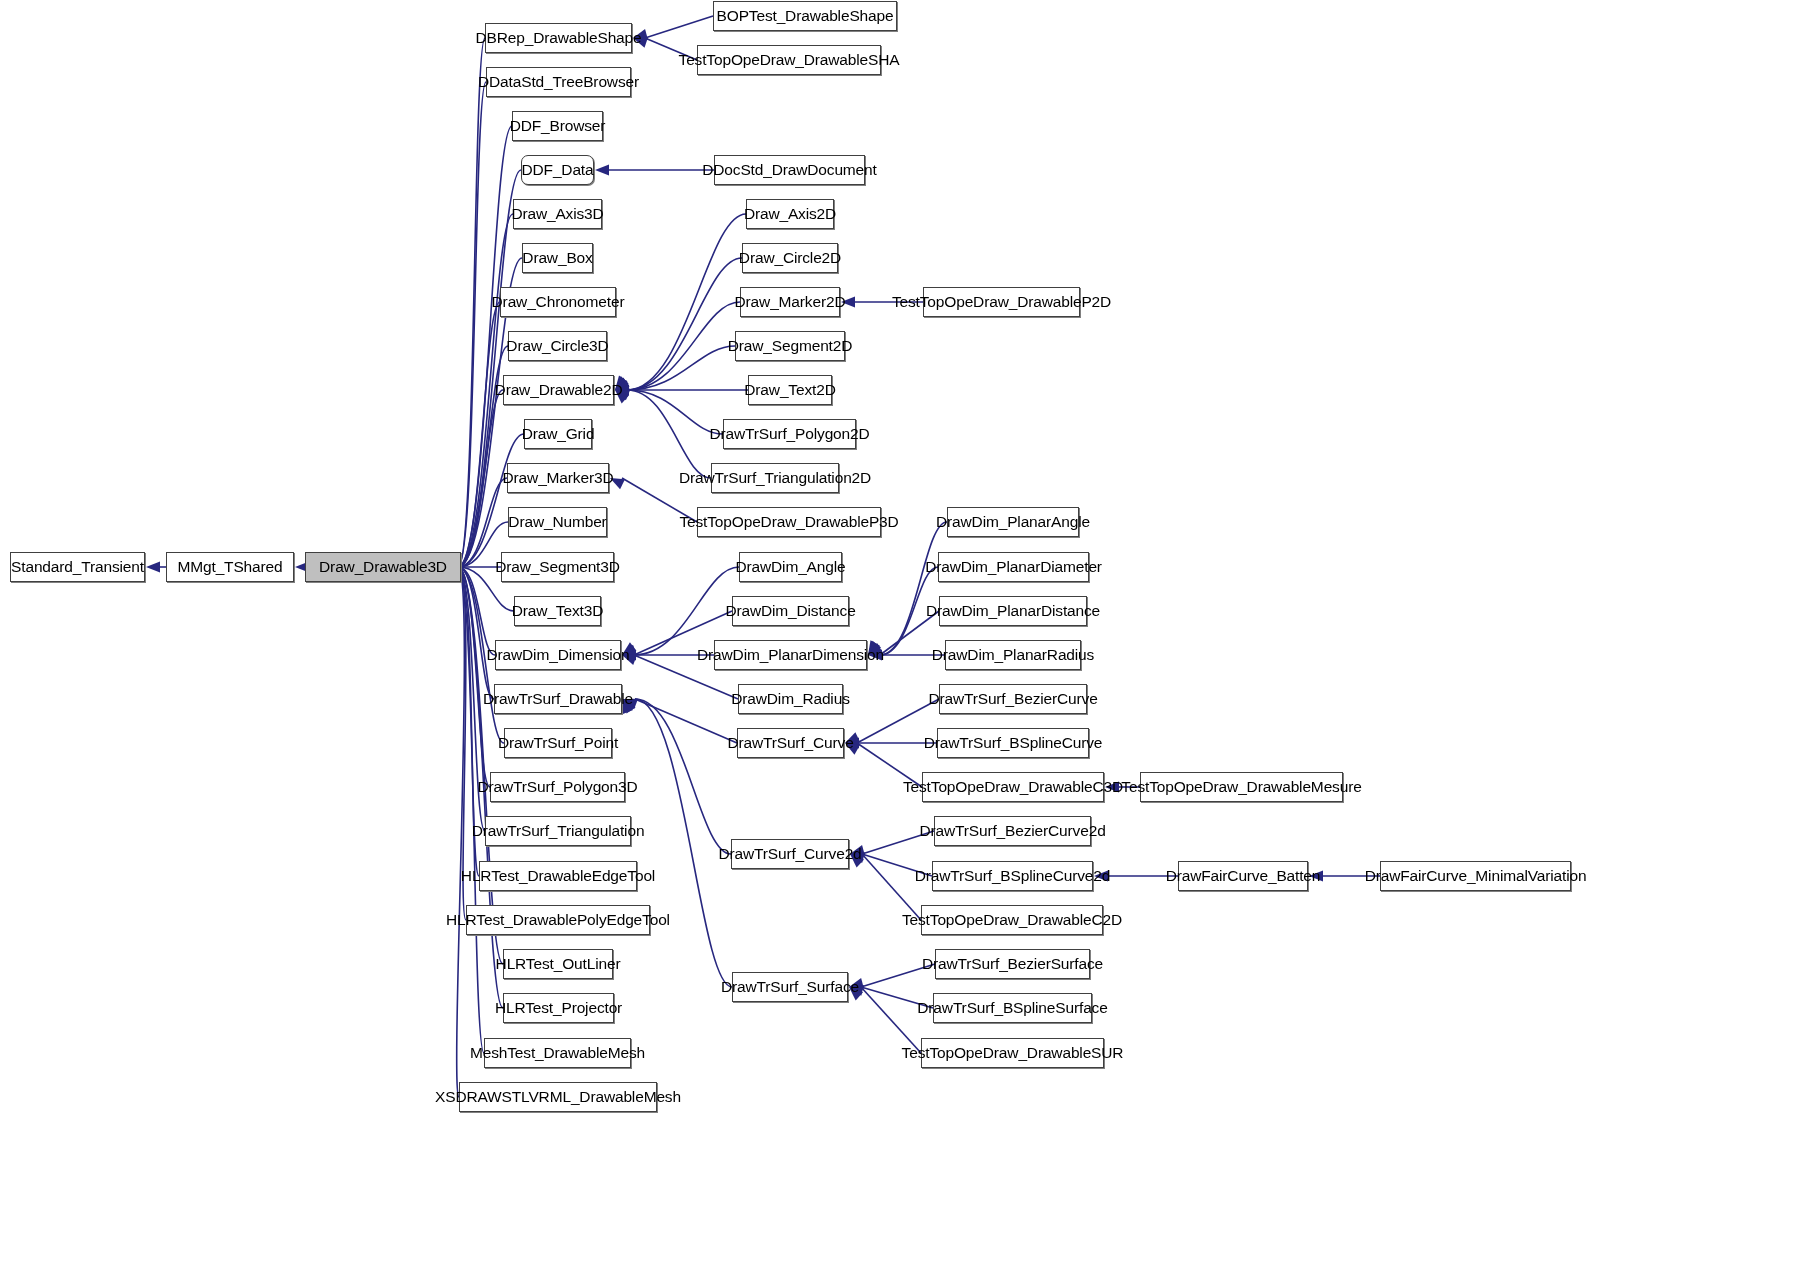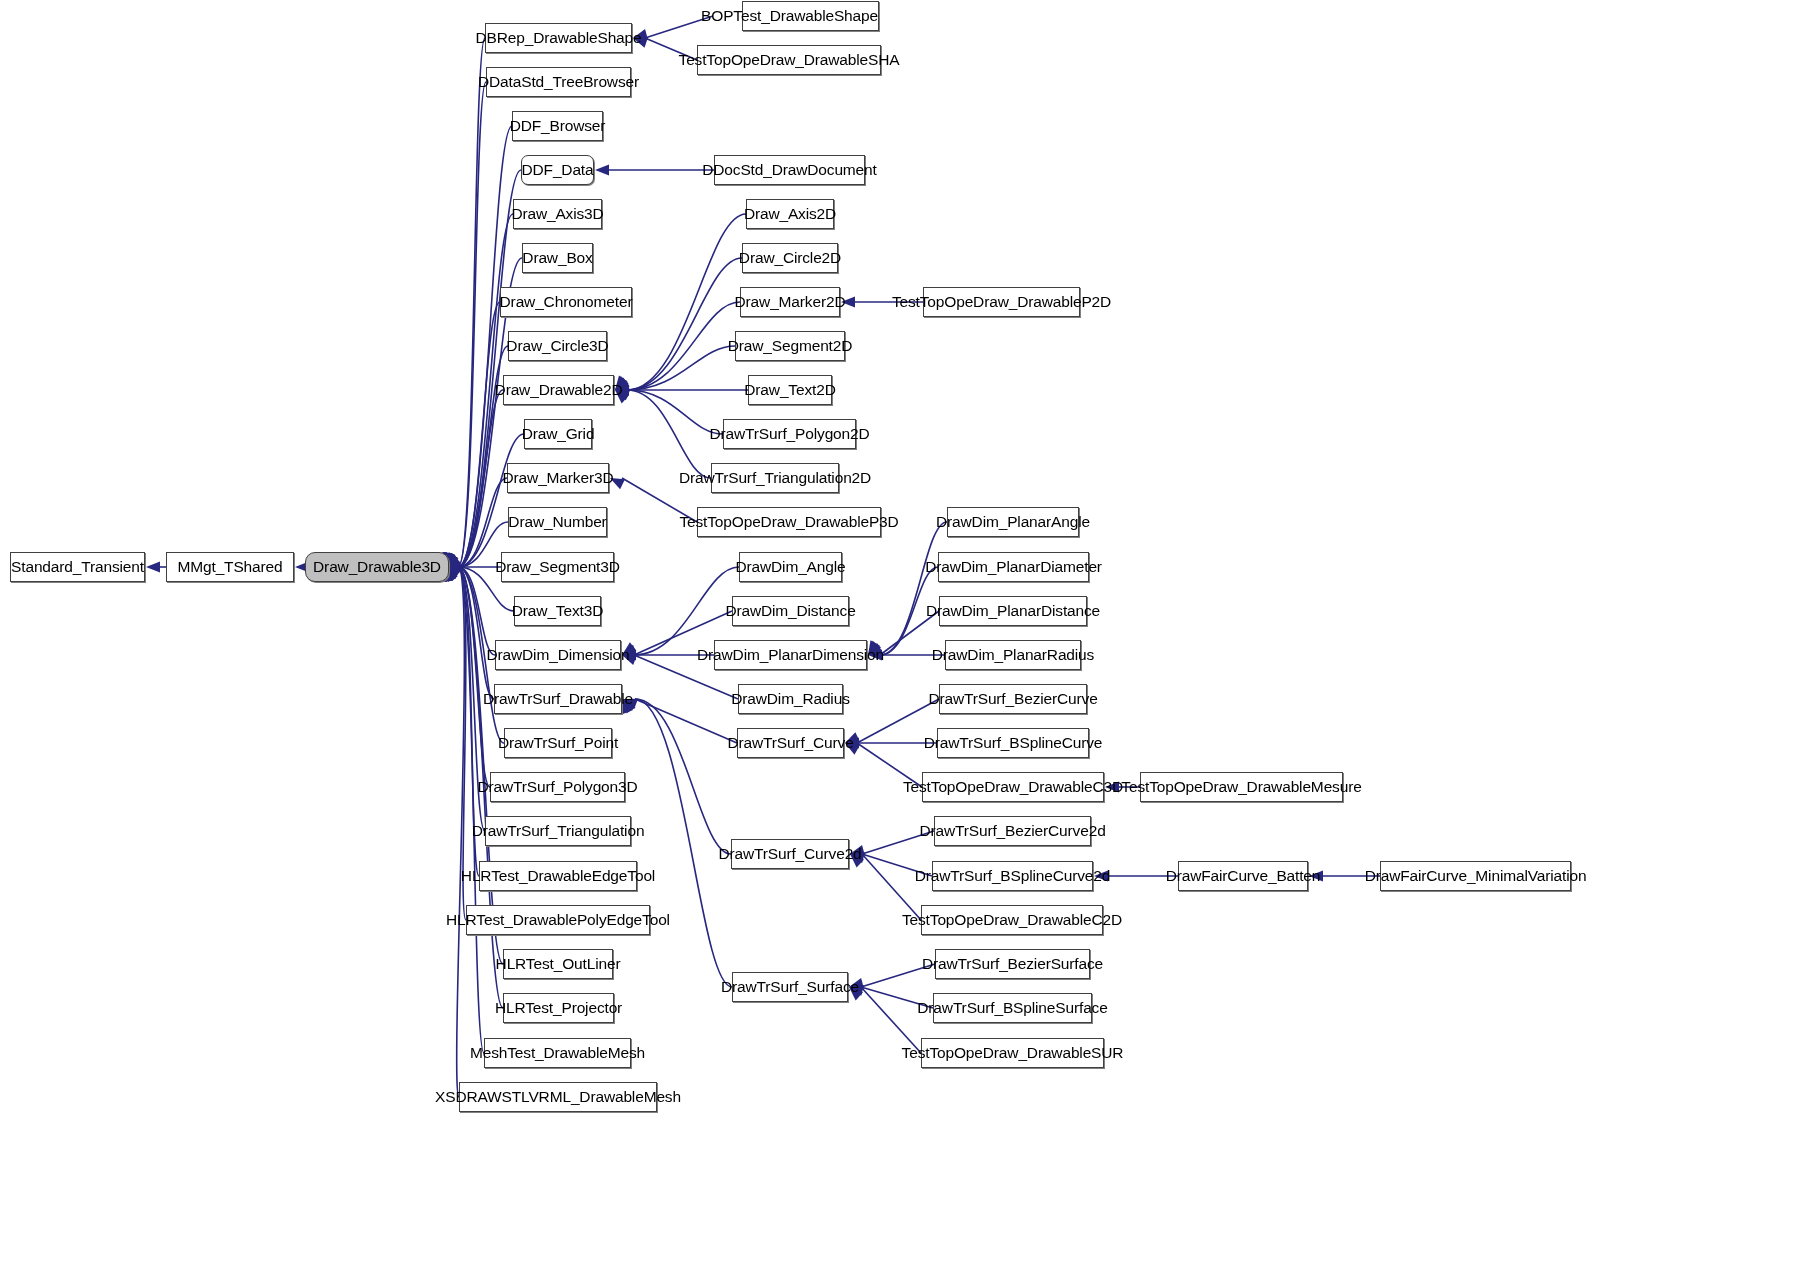--- a/index.html
+++ b/index.html
@@ -299,42 +299,42 @@
         <polygon points="849,987 855.6963107913039,1000.4688314929792 863.0734301152593,992.3092904225437" fill="#27277f"></polygon>
       </g>
     </svg>
   <div id="node-layer">
       <div class="node" style="left: 10px; top: 552px; width: 135px;">
         <span>Standard_Transient</span>
       </div>
       <div class="node" style="left: 166px; top: 552px; width: 128px;">
         <span>MMgt_TShared</span>
       </div>
-      <div class="node highlight" style="left: 305px; top: 552px; width: 144px; border-radius: 10px;">
+      <div class="node highlight" style="left: 305px; top: 552px; width: 156px;">
         <span>Draw_Drawable3D</span>
       </div>
       <div class="node" style="left: 485px; top: 23px; width: 147px;">
         <span>DBRep_DrawableShape</span>
       </div>
       <div class="node" style="left: 486px; top: 67px; width: 145px;">
         <span>DDataStd_TreeBrowser</span>
       </div>
       <div class="node" style="left: 512px; top: 111px; width: 91px;">
         <span>DDF_Browser</span>
       </div>
       <div class="node" style="left: 521px; top: 155px; width: 73px; border-radius: 7px;">
         <span>DDF_Data</span>
       </div>
       <div class="node" style="left: 513px; top: 199px; width: 89px;">
         <span>Draw_Axis3D</span>
       </div>
       <div class="node" style="left: 522px; top: 243px; width: 71px;">
         <span>Draw_Box</span>
       </div>
-      <div class="node" style="left: 500px; top: 287px; width: 132px;">
+      <div class="node" style="left: 500px; top: 287px; width: 116px;">
         <span>Draw_Chronometer</span>
       </div>
       <div class="node" style="left: 508px; top: 331px; width: 99px;">
         <span>Draw_Circle3D</span>
       </div>
       <div class="node" style="left: 503px; top: 375px; width: 111px;">
         <span>Draw_Drawable2D</span>
       </div>
       <div class="node" style="left: 524px; top: 419px; width: 68px;">
         <span>Draw_Grid</span>
@@ -377,21 +377,21 @@
       </div>
       <div class="node" style="left: 503px; top: 993px; width: 111px;">
         <span>HLRTest_Projector</span>
       </div>
       <div class="node" style="left: 484px; top: 1038px; width: 147px;">
         <span>MeshTest_DrawableMesh</span>
       </div>
       <div class="node" style="left: 459px; top: 1082px; width: 198px;">
         <span>XSDRAWSTLVRML_DrawableMesh</span>
       </div>
-      <div class="node" style="left: 742px; top: 1px; width: 137px; justify-content: flex-end;">
+      <div class="node" style="left: 713px; top: 1px; width: 184px;">
         <span>BOPTest_DrawableShape</span>
       </div>
       <div class="node" style="left: 697px; top: 45px; width: 184px;">
         <span>TestTopOpeDraw_DrawableSHA</span>
       </div>
       <div class="node" style="left: 714px; top: 155px; width: 151px;">
         <span>DDocStd_DrawDocument</span>
       </div>
       <div class="node" style="left: 746px; top: 199px; width: 88px;">
         <span>Draw_Axis2D</span>

